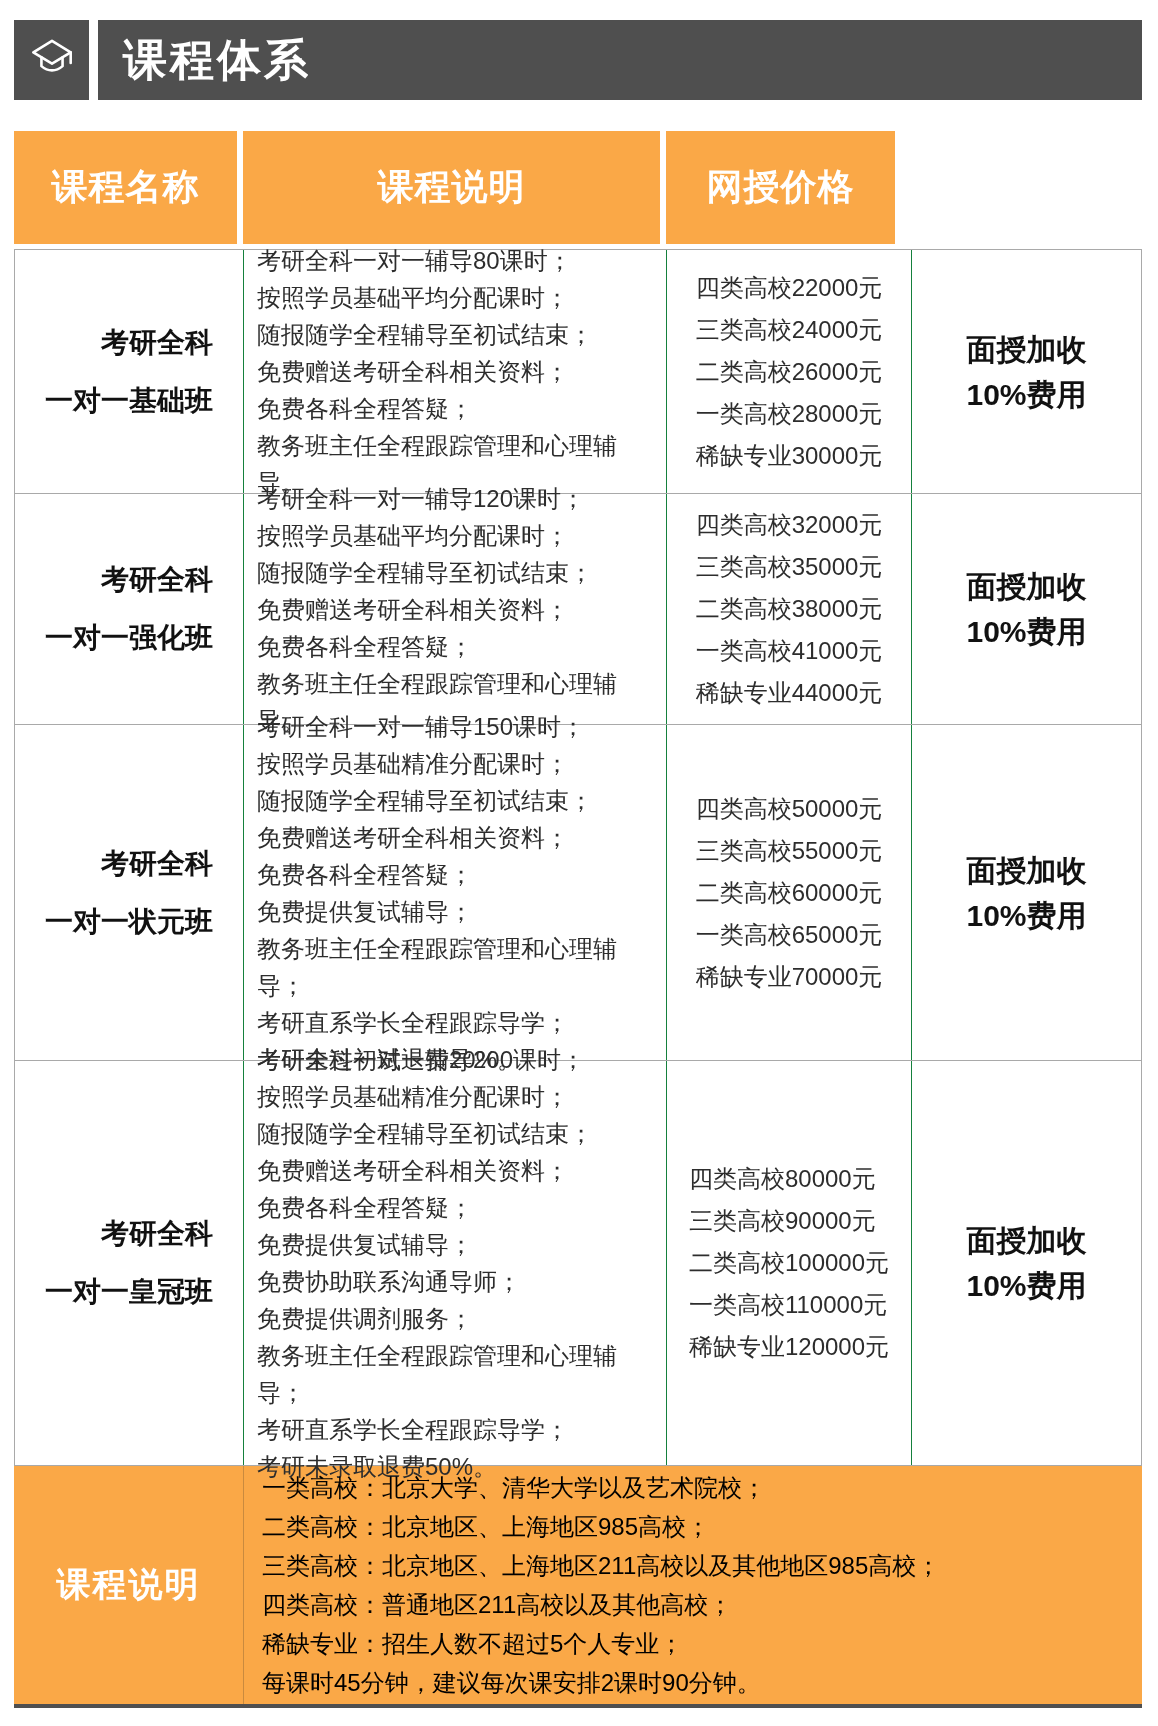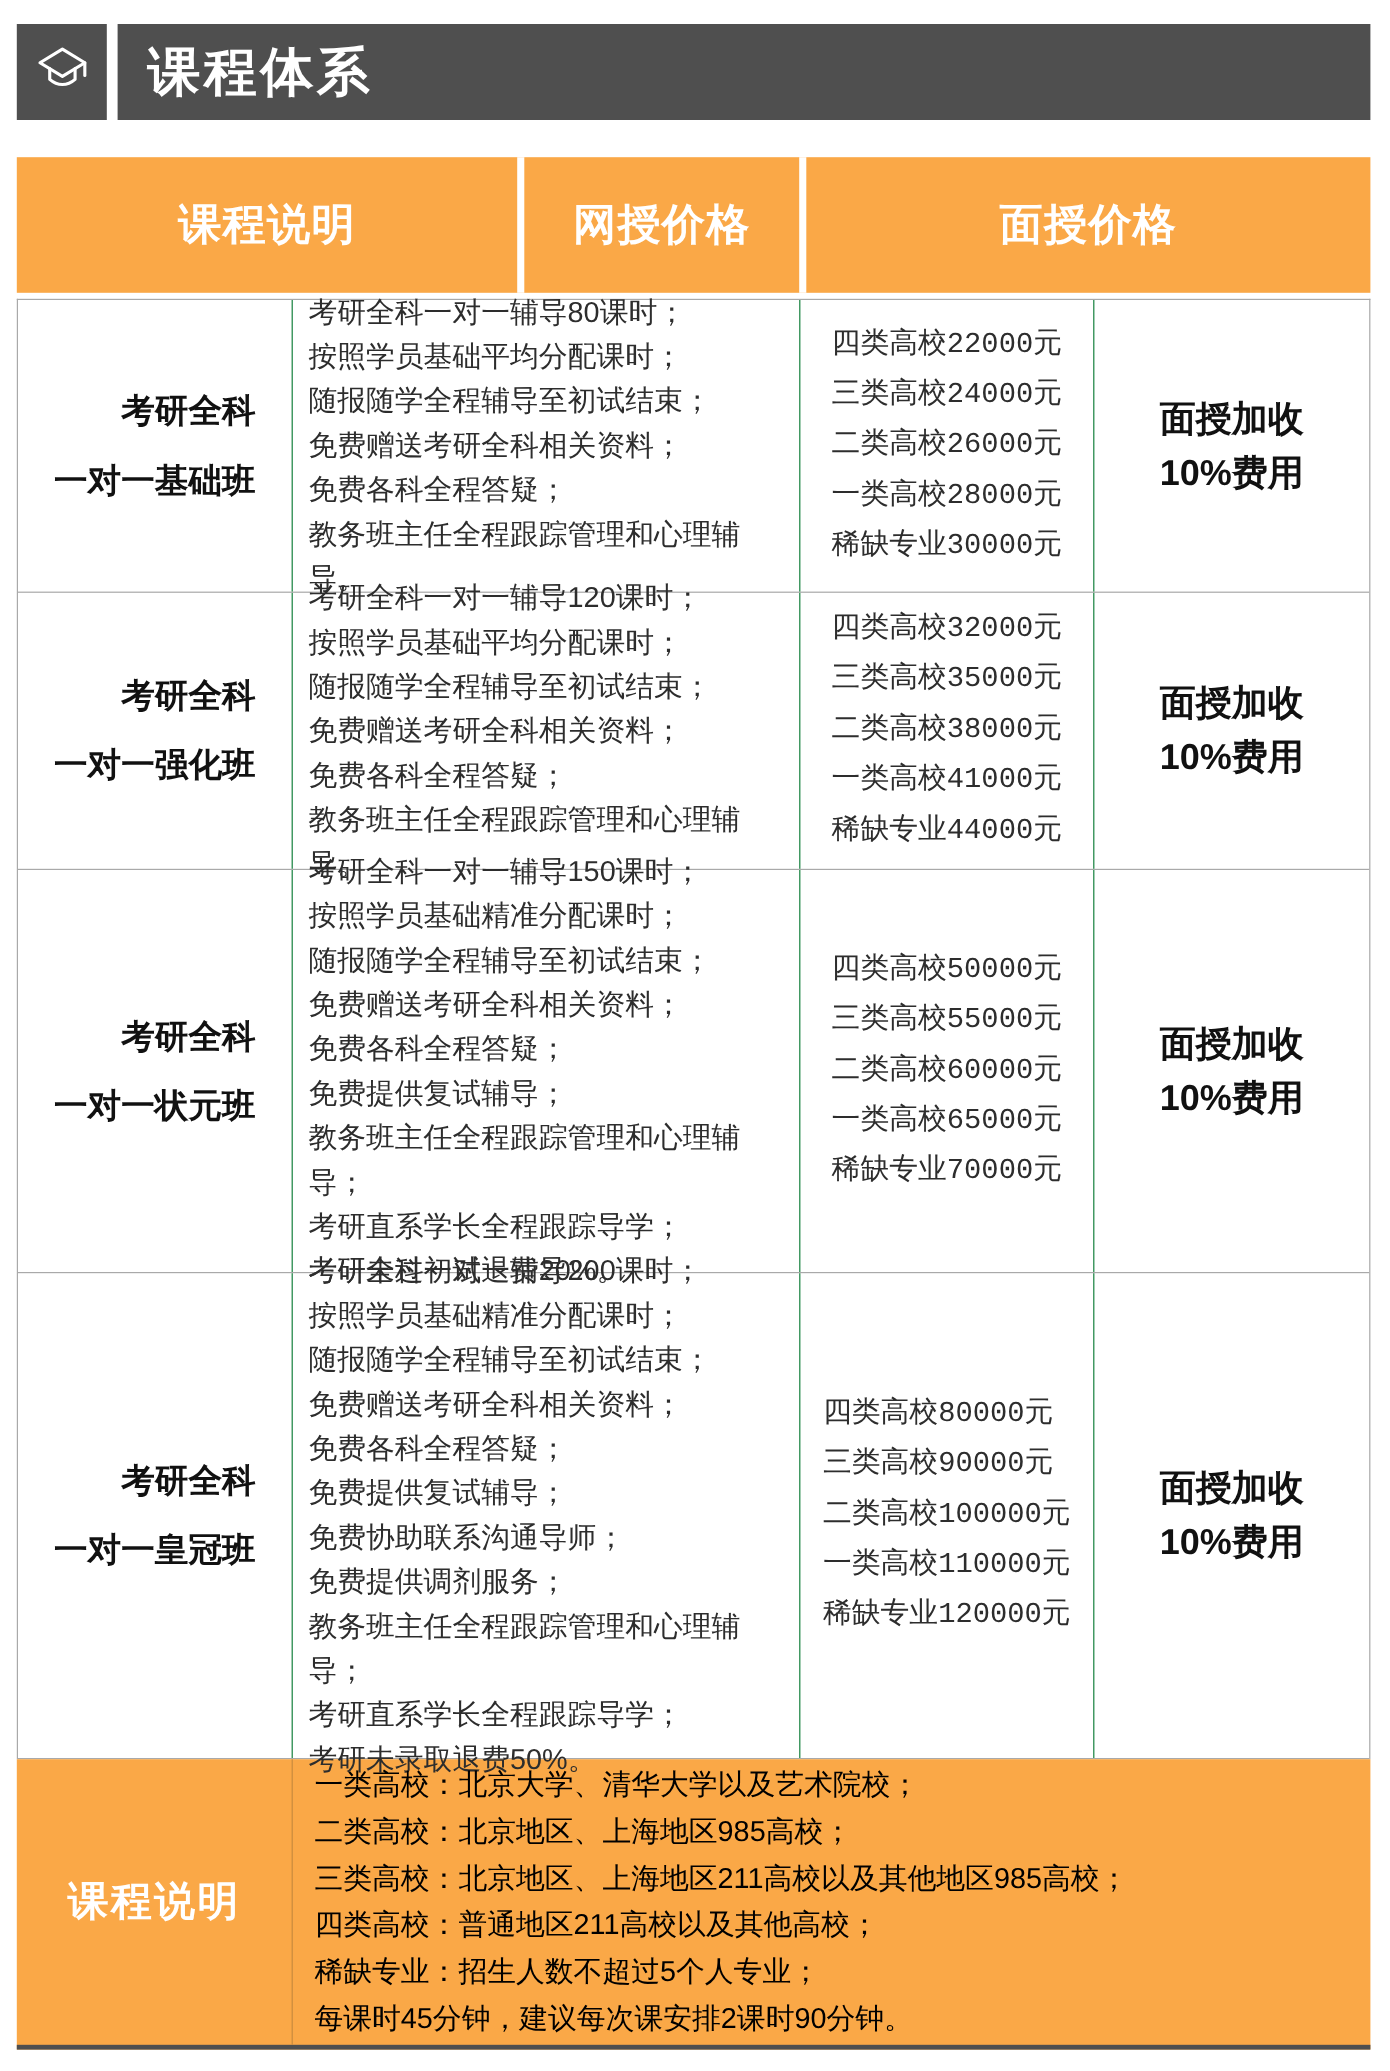--- a/index.html
+++ b/index.html
@@ -46,21 +46,21 @@
   }
   .cell.name{
     width:229px;justify-content:center;text-align:right;
     font-size:28px;font-weight:bold;color:#111111;
     line-height:58px;white-space:pre-line;
   }
   .cell.desc{width:423px;padding:14px 6px 14px 13px;}
   .cell.desc .lines{
     font-size:24px;color:#2D2D2D;line-height:37px;white-space:pre-line;
   }
-  .cell.price{width:245px;justify-content:center;padding:10px 4px;font-family:Liberation Mono, monospace;}
+  .cell.price{width:245px;justify-content:center;padding:10px 4px;}
   .cell.price .lines{
     font-size:24px;color:#2D2D2D;line-height:42px;white-space:pre-line;text-align:left;
   }
   .cell.offline{
     flex:1;border-right:none;justify-content:center;text-align:center;
     font-size:30px;font-weight:bold;color:#111111;
     line-height:45px;white-space:pre-line;
   }
   .r1{height:243px;}
   .r2{height:230px;}
@@ -97,23 +97,23 @@
       </span>
     </div>
     <div class="title-bar">
       <span class="title">课程体系</span>
     </div>
   </div>
 
   <div class="table">
 
     <div class="thead">
+      <div class="th c1">课程名称</div>
       <div class="th c2">课程说明</div>
       <div class="th c3">网授价格</div>
-      <div class="th c4">面授价格</div>
     </div>
 
     <div class="tbody">
 
       <div class="row r1">
         <div class="cell name">考研全科
 一对一基础班</div>
         <div class="cell desc">
           <span class="lines">考研全科一对一辅导80课时；
 按照学员基础平均分配课时；

